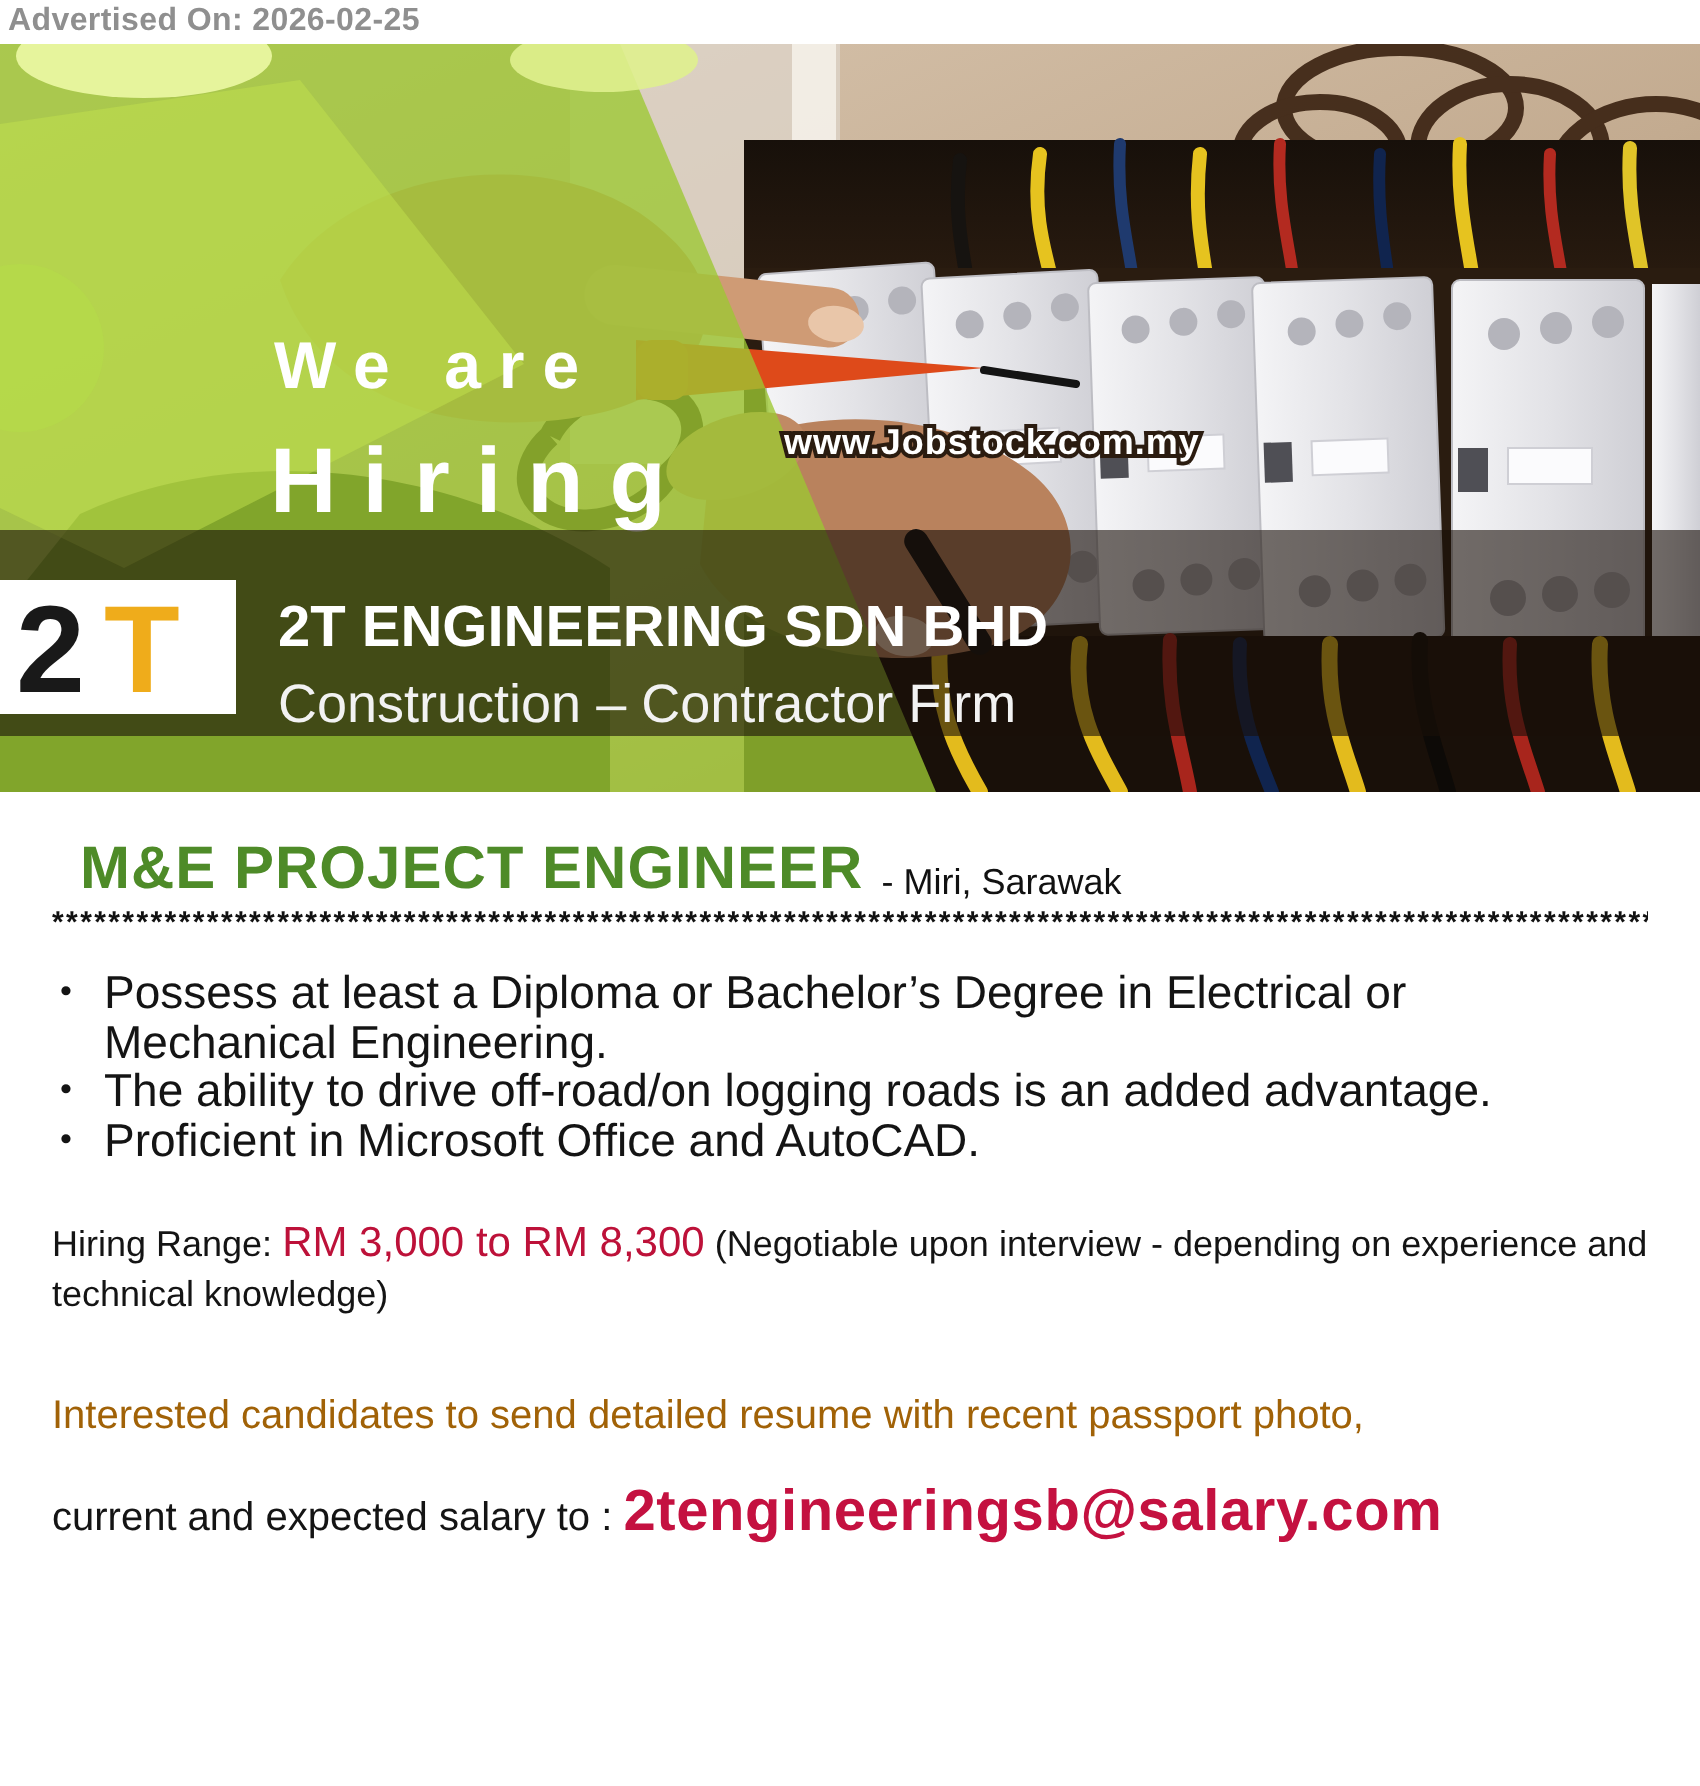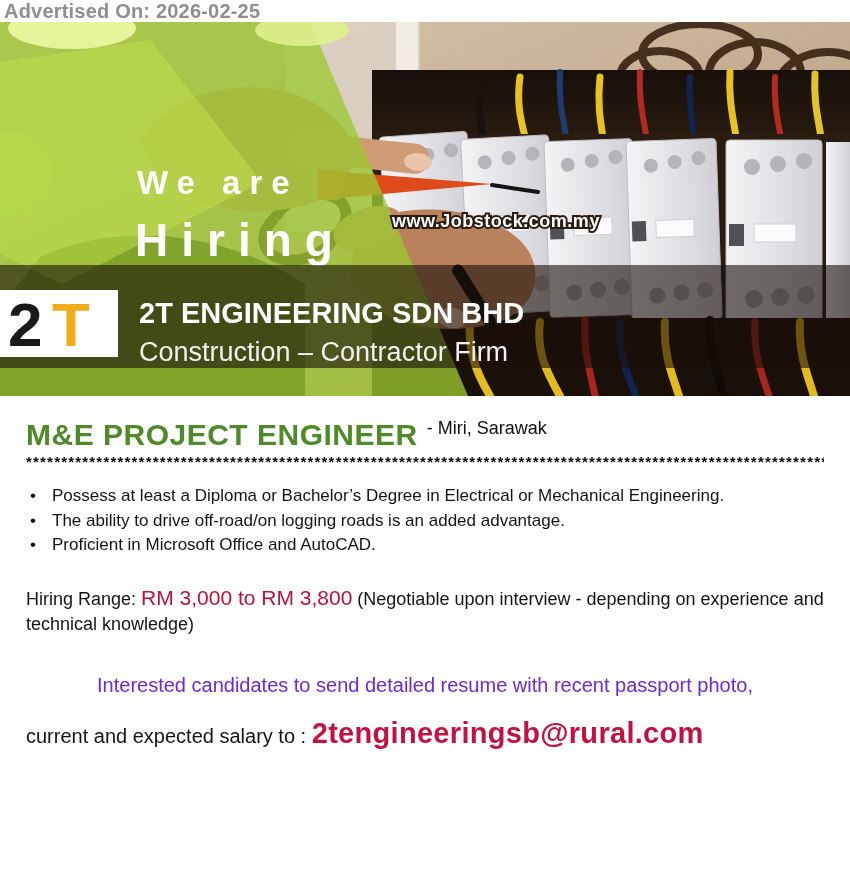--- a/index.html
+++ b/index.html
@@ -1,31 +1,31 @@
 <!DOCTYPE html>
 <html><head>
 <meta charset="utf-8">
 <style>
   html,body{margin:0;padding:0;background:#ffffff;}
   body{width:850px;height:893px;font-family:"Liberation Sans",sans-serif;overflow:hidden;position:relative;}
   .topbar{height:22px;background:#ffffff;display:flex;align-items:center;padding-left:4px;}
-  .topbar span{font-size:20px;font-weight:bold;color:#8f8f8f;letter-spacing:0.2px;}
+  .topbar span{font-size:16px;font-weight:bold;color:#8f8f8f;letter-spacing:0.2px;}
   .hero{display:block;width:850px;height:374px;}
   .content{padding:0 26px;color:#151515;}
-  .title-row{margin-top:22px;display:flex;align-items:flex-start;white-space:nowrap;}
+  .title-row{margin-top:22px;display:flex;align-items:flex-end;white-space:nowrap;margin-left:14px;}
   .job-title{font-size:30px;font-weight:bold;color:#4e8b28;letter-spacing:0.5px;}
   .job-location{font-size:18px;font-weight:normal;color:#111;margin-left:9px;}
   .divider{margin-top:1px;font-size:15px;font-weight:bold;color:#111;letter-spacing:1.2px;
            white-space:nowrap;overflow:hidden;height:19px;}
   ul.reqs{margin:12px 0 0 0;padding:0;list-style:none;}
-  ul.reqs li{position:relative;padding-left:26px;font-size:17px;line-height:24.5px;color:#141414;}
+  ul.reqs li{position:relative;padding-left:26px;font-size:23px;line-height:24.5px;color:#141414;}
   ul.reqs li::before{content:"•";position:absolute;left:4px;top:0;font-size:17px;color:#141414;}
   .salary{margin-top:27px;font-size:18px;line-height:25px;color:#141414;}
   .salary .range{color:#bd1139;font-size:21px;}
-  .apply-1{margin-top:37px;font-size:20px;color:#6d28d9;text-align:center;}
+  .apply-1{margin-top:37px;font-size:20px;color:#a16207;}
   .apply-2{margin-top:13px;font-size:20px;color:#141414;}
   .apply-2 .email{font-size:29px;font-weight:bold;color:#c41140;letter-spacing:0.3px;}
 </style>
 </head>
 <body>
 
 <div class="topbar">
   <span>Advertised On: 2026-02-25</span>
 </div>
 
@@ -195,17 +195,17 @@
     <span class="job-location">- Miri, Sarawak</span>
   </div>
   <div class="divider">************************************************************************************************************************</div>
 
   <ul class="reqs">
     <li>Possess at least a Diploma or Bachelor’s Degree in Electrical or Mechanical Engineering.</li>
     <li>The ability to drive off-road/on logging roads is an added advantage.</li>
     <li>Proficient in Microsoft Office and AutoCAD.</li>
   </ul>
 
-  <p class="salary"><span>Hiring Range: </span><span class="range">RM 3,000 to RM 3,800</span><span>  (Negotiable upon interview - depending on experience and technical knowledge)</span></p>
+  <p class="salary"><span>Hiring Range: </span><span class="range">RM 3,000 to RM 8,300</span><span>  (Negotiable upon interview - depending on experience and technical knowledge)</span></p>
 
   <p class="apply-1">Interested candidates to send detailed resume with recent passport photo,</p>
-  <p class="apply-2"><span>current and expected salary to : </span><span class="email">2tengineeringsb@rural.com</span></p>
+  <p class="apply-2"><span>current and expected salary to : </span><span class="email">2tengineeringsb@salary.com</span></p>
 </div>
 
 </body></html>

